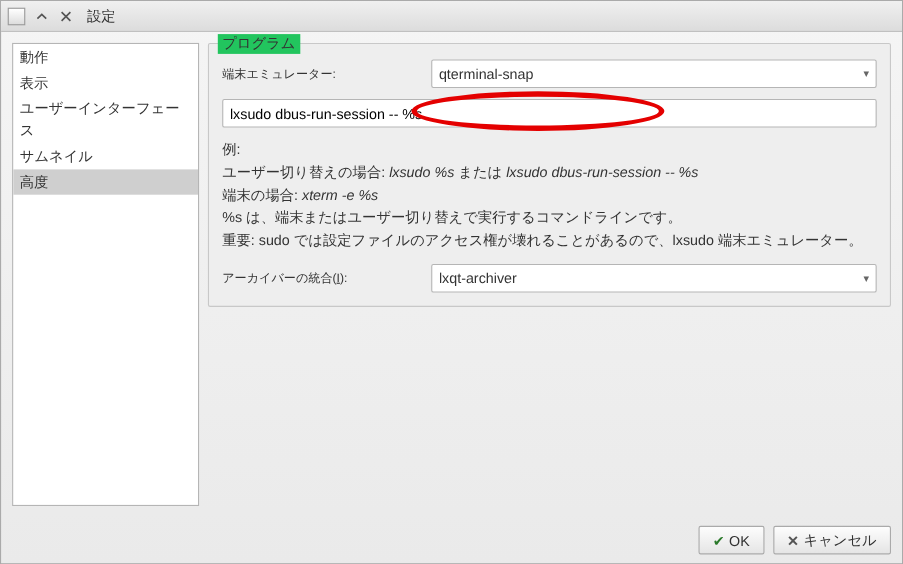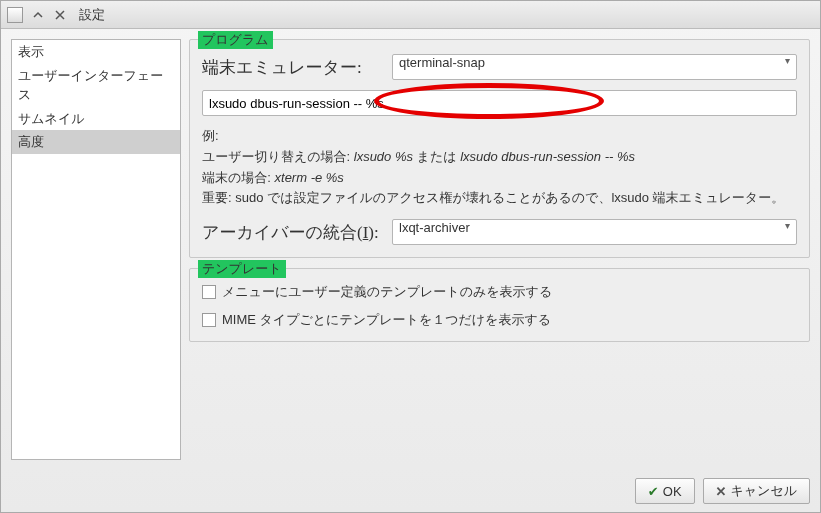--- a/index.html
+++ b/index.html
@@ -84,34 +84,33 @@
   padding: 0 4px;
   font-size: 13px;
 }
 .form-row {
   display: flex;
   align-items: center;
   margin-bottom: 10px;
 }
 .form-label {
   width: 190px;
-  font-size: 17px;
-  font-family: Liberation Serif, serif;
+  font-size: 11px;
 }
 .form-control {
   flex: 1;
 }
 .combo {
   width: 100%;
   height: 26px;
   border: 1px solid #b5b5b5;
   background: #fff;
   padding: 0 6px;
   display: flex;
-  align-items: flex-start;
+  align-items: center;
   justify-content: space-between;
   cursor: pointer;
   border-radius: 2px;
   font-size: 13px;
 }
 .combo .caret {
   font-size: 10px;
   color: #666;
 }
 .text-input {
@@ -187,20 +186,21 @@
     <span class="btn-icon">
       <svg width="10" height="10" viewBox="0 0 10 10">
           <path d="M1 1 L9 9 M9 1 L1 9" stroke="#555" stroke-width="1.5"></path>
         </svg>
     </span>
     <span class="title">設定</span>
   </div>
 
   <div class="main-area">
     <div class="sidebar">
+      <div class="sidebar-item">動作</div>
       <div class="sidebar-item">表示</div>
       <div class="sidebar-item">ユーザーインターフェース</div>
       <div class="sidebar-item">サムネイル</div>
       <div class="sidebar-item selected">高度</div>
     </div>
 
     <div class="content">
 
       <div class="groupbox" style="position:relative;">
         <span class="legend">プログラム</span>
@@ -219,49 +219,37 @@
           <div class="form-control">
             <input class="text-input" value="lxsudo dbus-run-session -- %s" style="">
           </div>
           <div class="red-ellipse" style="left:172px; top:-7px;"></div>
         </div>
 
         <div class="help-text">
           <div>例:</div>
           <div><span>ユーザー切り替えの場合: </span><span class="mono">lxsudo %s</span><span> または </span><span class="mono">lxsudo dbus-run-session -- %s</span></div>
           <div><span>端末の場合: </span><span class="mono">xterm -e %s</span></div>
+          <div>%s は、端末またはユーザー切り替えで実行するコマンドラインです。</div>
           <div>重要: sudo では設定ファイルのアクセス権が壊れることがあるので、lxsudo 端末エミュレーター。</div>
         </div>
 
         <div class="form-row" style="margin-bottom:0;">
           <div class="form-label">
             <span>アーカイバーの統合(</span><span class="u">I</span><span>):</span>
           </div>
           <div class="form-control">
             <div class="combo">
               <span>lxqt-archiver</span>
               <span class="caret">▾</span>
             </div>
           </div>
         </div>
       </div>
 
-      <div class="groupbox">
-        <span class="legend">テンプレート</span>
-
-        <div class="checkbox-row">
-          <span class="cb"></span>
-          <span>メニューにユーザー定義のテンプレートのみを表示する</span>
-        </div>
-
-        <div class="checkbox-row" style="margin-bottom:0;">
-          <span class="cb"></span>
-          <span>MIME タイプごとにテンプレートを１つだけを表示する</span>
-        </div>
-      </div>
 
     </div>
   </div>
 
   <div class="button-bar">
     <div class="btn">
       <span class="check">✔</span>
       <span>OK</span>
     </div>
     <div class="btn">

